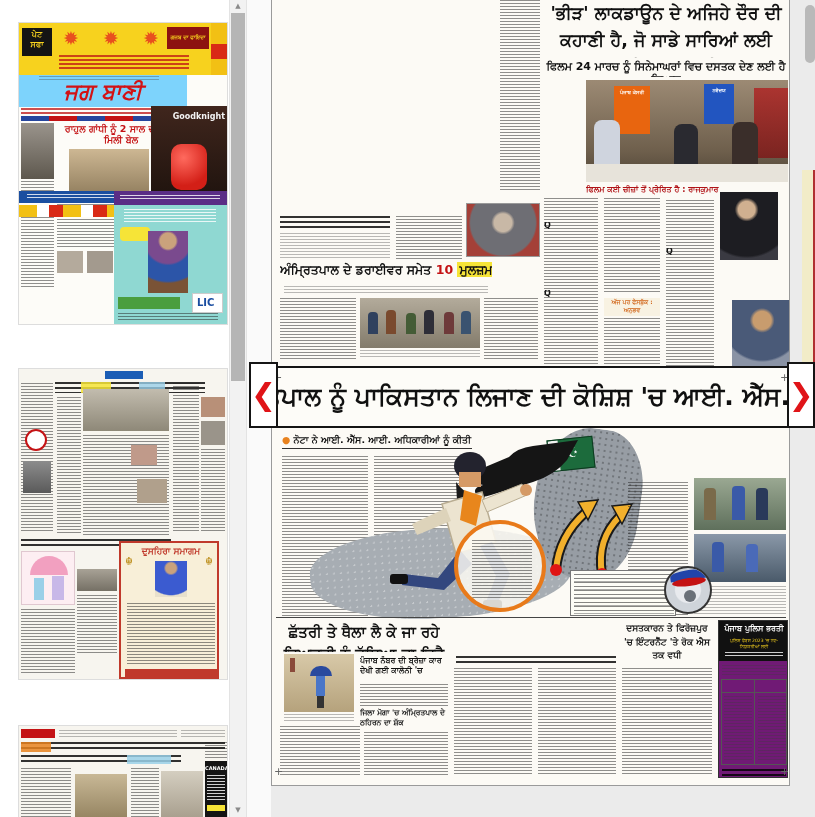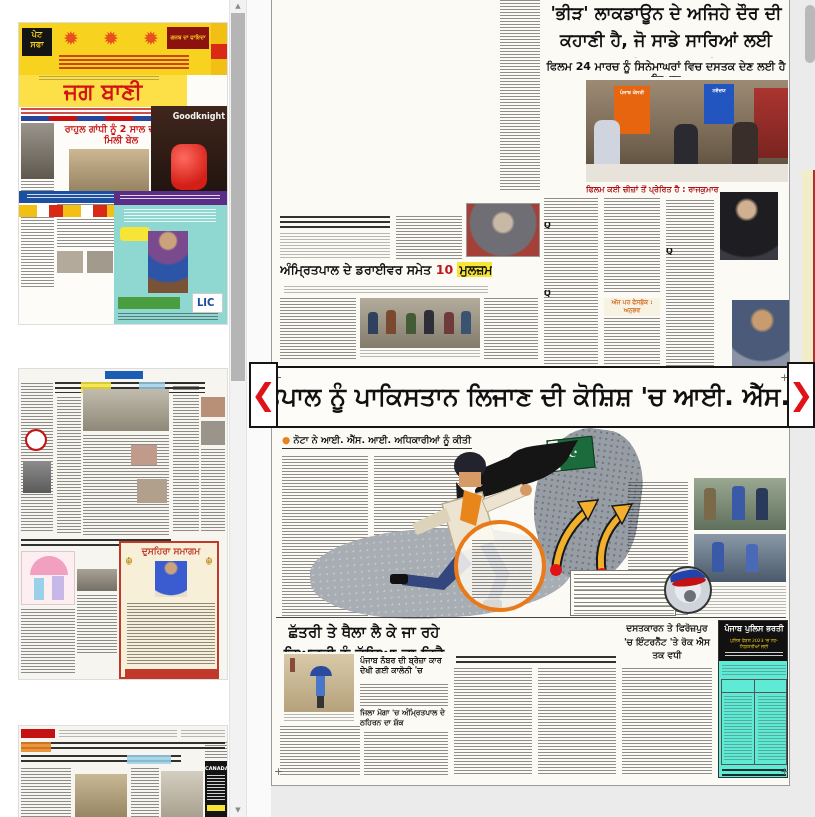--- a/index.html
+++ b/index.html
@@ -36,21 +36,21 @@
         <span>ਸਫਾ</span>
       </div>
       <span class="abs" style="left:44px;top:4px;color:#e8501e;font-size:19px;">✹</span>
       <span class="abs" style="left:84px;top:4px;color:#e8501e;font-size:19px;">✹</span>
       <span class="abs" style="left:124px;top:4px;color:#e8501e;font-size:19px;">✹</span>
       <div class="abs" style="left:148px;top:4px;width:42px;height:22px;background:#8c1210;color:#f7d21e;font-size:5.5px;font-weight:bold;text-align:center;line-height:20px;">ਗਜਬ ਦਾ ਫਾਇਦਾ</div>
       <div class="abs tx-r" style="left:40px;top:32px;width:130px;height:14px;"></div>
       <div class="abs" style="left:192px;top:0;width:18px;height:52px;background:linear-gradient(180deg,#f2c014 0 40%,#d92a16 40% 70%,#f2c014 70%);"></div>
     </div>
 
-    <div class="abs" style="left:0;top:52px;width:168px;height:32px;background:#fde047;">
+    <div class="abs" style="left:0;top:52px;width:168px;height:32px;background:#7dd3fc;font-style:italic;">
       <div class="abs tx-l" style="left:20px;top:1px;width:120px;height:5px;"></div>
       <div class="abs b" style="left:0;top:5px;width:168px;text-align:center;color:#d21214;font-size:22px;line-height:1.1;">ਜਗ ਬਾਣੀ</div>
     </div>
     <div class="abs tx-r" style="left:2px;top:85px;width:164px;height:7px;"></div>
     <div class="abs" style="left:2px;top:93px;width:164px;height:5px;background:repeating-linear-gradient(90deg,#26469e 0 28px,#c41214 28px 56px);"></div>
 
     <div class="abs b" style="left:36px;top:100px;width:132px;height:24px;color:#c41214;font-size:9.5px;line-height:1.2;text-align:center;">ਰਾਹੁਲ ਗਾਂਧੀ ਨੂੰ 2 ਸਾਲ ਦੀ ਜੇਲ, ਮਿਲੀ ਬੇਲ</div>
 
     <div class="abs" style="left:2px;top:100px;width:33px;height:56px;background:linear-gradient(180deg,#9a948c,#5e584e);"></div>
     <div class="abs tx" style="left:2px;top:158px;width:33px;height:108px;"></div>
@@ -306,21 +306,21 @@
     <div class="abs tx" style="left:8px;top:726px;width:80px;height:50px;"></div>
     <div class="abs tx" style="left:92px;top:732px;width:84px;height:44px;"></div>
 
     <div class="abs tx-b" style="left:184px;top:656px;width:160px;height:8px;"></div>
     <div class="abs tx" style="left:182px;top:668px;width:78px;height:108px;"></div>
     <div class="abs tx" style="left:266px;top:668px;width:78px;height:108px;"></div>
 
     <div class="abs b center" style="left:350px;top:622px;width:90px;height:44px;font-size:9px;line-height:1.5;">ਦਸਤਕਾਰਨ ਤੇ ਫਿਰੋਜ਼ਪੁਰ 'ਚ ਇੰਟਰਨੈੱਟ 'ਤੇ ਰੋਕ ਐਸ ਤਕ ਵਧੀ</div>
     <div class="abs tx" style="left:350px;top:668px;width:90px;height:108px;"></div>
 
-    <div class="abs" style="left:446px;top:620px;width:70px;height:158px;border:1px solid #333;background:#5eead4;">
+    <div class="abs" style="left:446px;top:620px;width:70px;height:158px;border:1px solid #333;background:#701a75;">
       <div class="abs" style="left:0;top:0;width:70px;height:40px;background:#111;">
         <div class="abs b center" style="left:0;top:3px;width:70px;color:#fff;font-size:8px;">ਪੰਜਾਬ ਪੁਲਿਸ ਭਰਤੀ</div>
         <div class="abs center" style="left:2px;top:17px;width:66px;color:#f7d21e;font-size:4.5px;line-height:1.4;">ਪੁਲਿਸ ਫੋਰਸ 2023 'ਚ ਨਵ-ਨਿਯੁਕਤੀਆਂ ਲਈ</div>
         <div class="abs tx-w" style="left:6px;top:31px;width:58px;height:6px;"></div>
       </div>
       <div class="abs tx-l" style="left:3px;top:44px;width:64px;height:12px;"></div>
       <div class="abs" style="left:2px;top:58px;width:66px;height:86px;border:1px solid #555;">
         <div class="abs" style="left:32px;top:0;width:1px;height:86px;background:#555;"></div>
         <div class="abs" style="left:0;top:12px;width:66px;height:1px;background:#555;"></div>
         <div class="abs tx-l" style="left:2px;top:16px;width:28px;height:66px;"></div>

